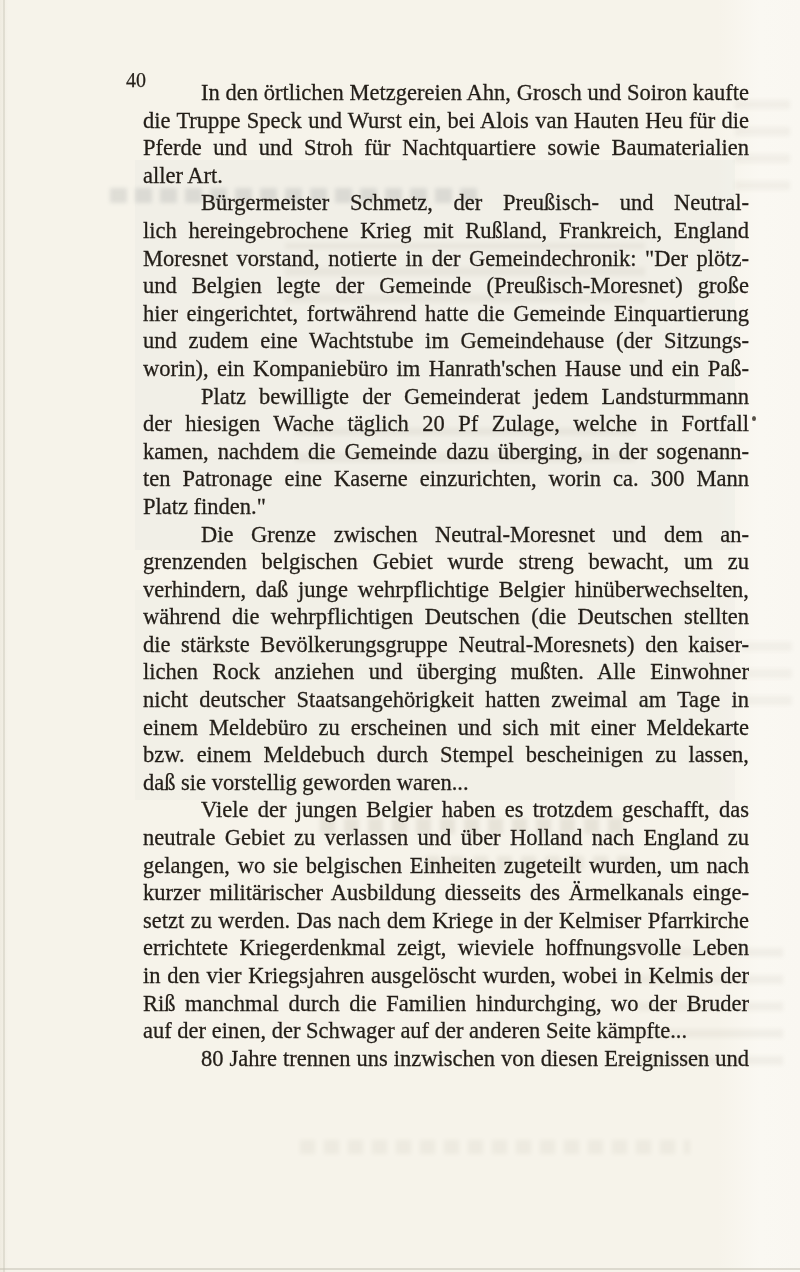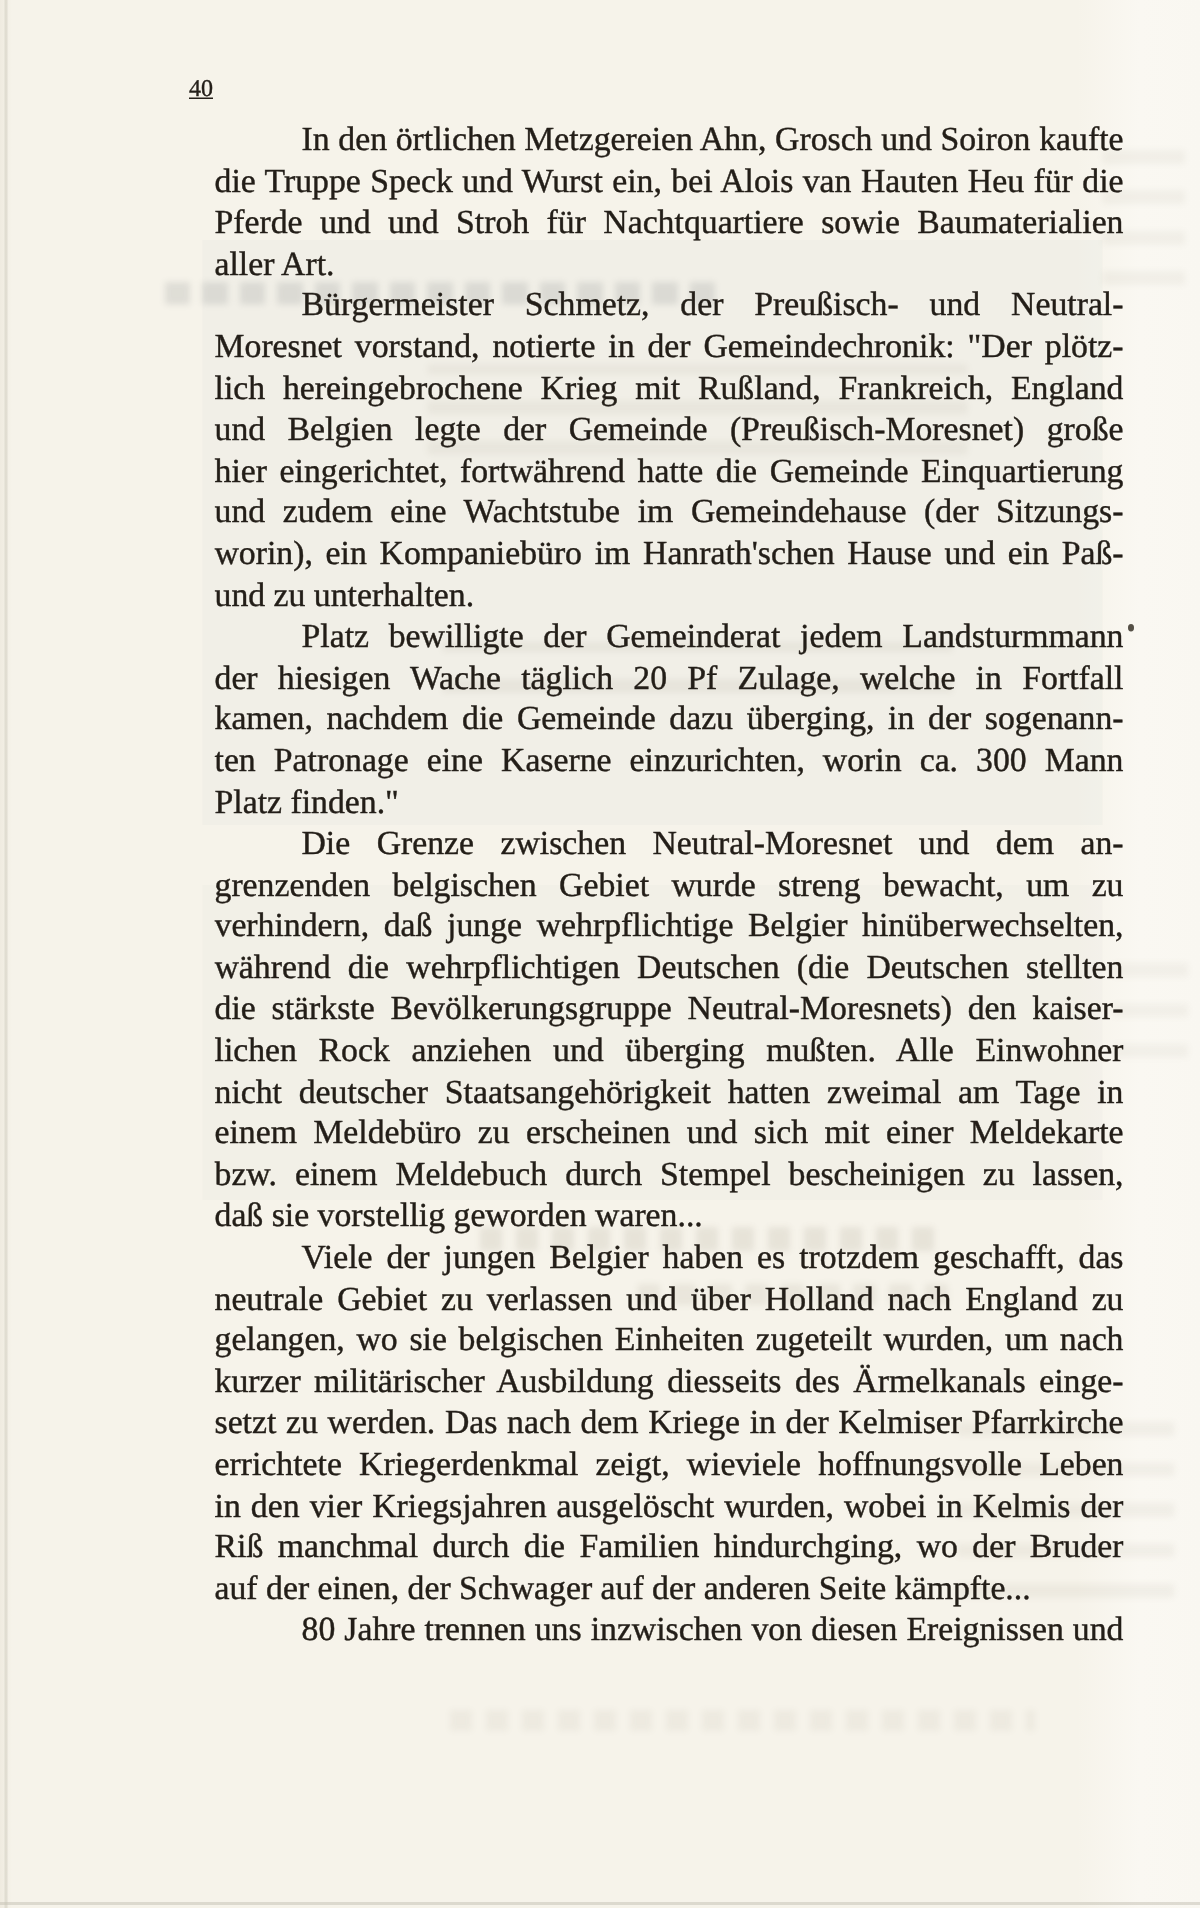--- a/index.html
+++ b/index.html
@@ -18,24 +18,23 @@
   
   .edge-left {
     position: absolute; left: 3px; top: 0; bottom: 0; width: 2px;
     background: #d9d5c9; opacity: .7;
   }
   .edge-bottom {
     position: absolute; left: 0; right: 0; bottom: 2px; height: 2px;
     background: #c6c2b6; opacity: .55;
   }
   .pagenum {
-    position: absolute; left: 126px; top: 51px;
-    font-size: 16px; line-height: 1.15;
+    position: absolute; left: 126px; top: 69px;
+    font-size: 20px; line-height: 1.15;
     color: #241f19;
-    text-decoration: underline;
     -webkit-text-stroke: 0.25px #241f19;
   }
   .bodytext {
     position: absolute; left: 107px; top: 79px; width: 606px;
     font-size: 22.5px; line-height: 27.6px;
     color: #231e18;
     margin-left: 36px;
     -webkit-text-stroke: 0.28px #231e18;
   }
   .para { margin: 0; padding: 0; }
@@ -83,27 +82,26 @@
 
     <div class="para">
       <div class="ln first">In den örtlichen Metzgereien Ahn, Grosch und Soiron kaufte</div>
       <div class="ln">die Truppe Speck und Wurst ein, bei Alois van Hauten Heu für die</div>
       <div class="ln">Pferde und und Stroh für Nachtquartiere sowie Baumaterialien</div>
       <div class="ln end">aller Art.</div>
     </div>
 
     <div class="para">
       <div class="ln first">Bürgermeister Schmetz, der Preußisch- und Neutral-</div>
+      <div class="ln">lich hereingebrochene Krieg mit Rußland, Frankreich, England</div>
       <div class="ln">Moresnet vorstand, notierte in der Gemeindechronik: "Der plötz-</div>
-      <div class="ln">lich hereingebrochene Krieg mit Rußland, Frankreich, England</div>
       <div class="ln">und Belgien legte der Gemeinde (Preußisch-Moresnet) große</div>
       <div class="ln">hier eingerichtet, fortwährend hatte die Gemeinde Einquartierung</div>
       <div class="ln">und zudem eine Wachtstube im Gemeindehause (der Sitzungs-</div>
       <div class="ln">worin), ein Kompaniebüro im Hanrath'schen Hause und ein Paß-</div>
-      <div class="ln end">und zu unterhalten.</div>
     </div>
 
     <div class="para">
       <div class="ln first">Platz bewilligte der Gemeinderat jedem Landsturmmann</div>
       <div class="ln">der hiesigen Wache täglich 20 Pf Zulage, welche in Fortfall</div>
       <div class="ln">kamen, nachdem die Gemeinde dazu überging, in der sogenann-</div>
       <div class="ln">ten Patronage eine Kaserne einzurichten, worin ca. 300 Mann</div>
       <div class="ln end">Platz finden."</div>
     </div>
 

